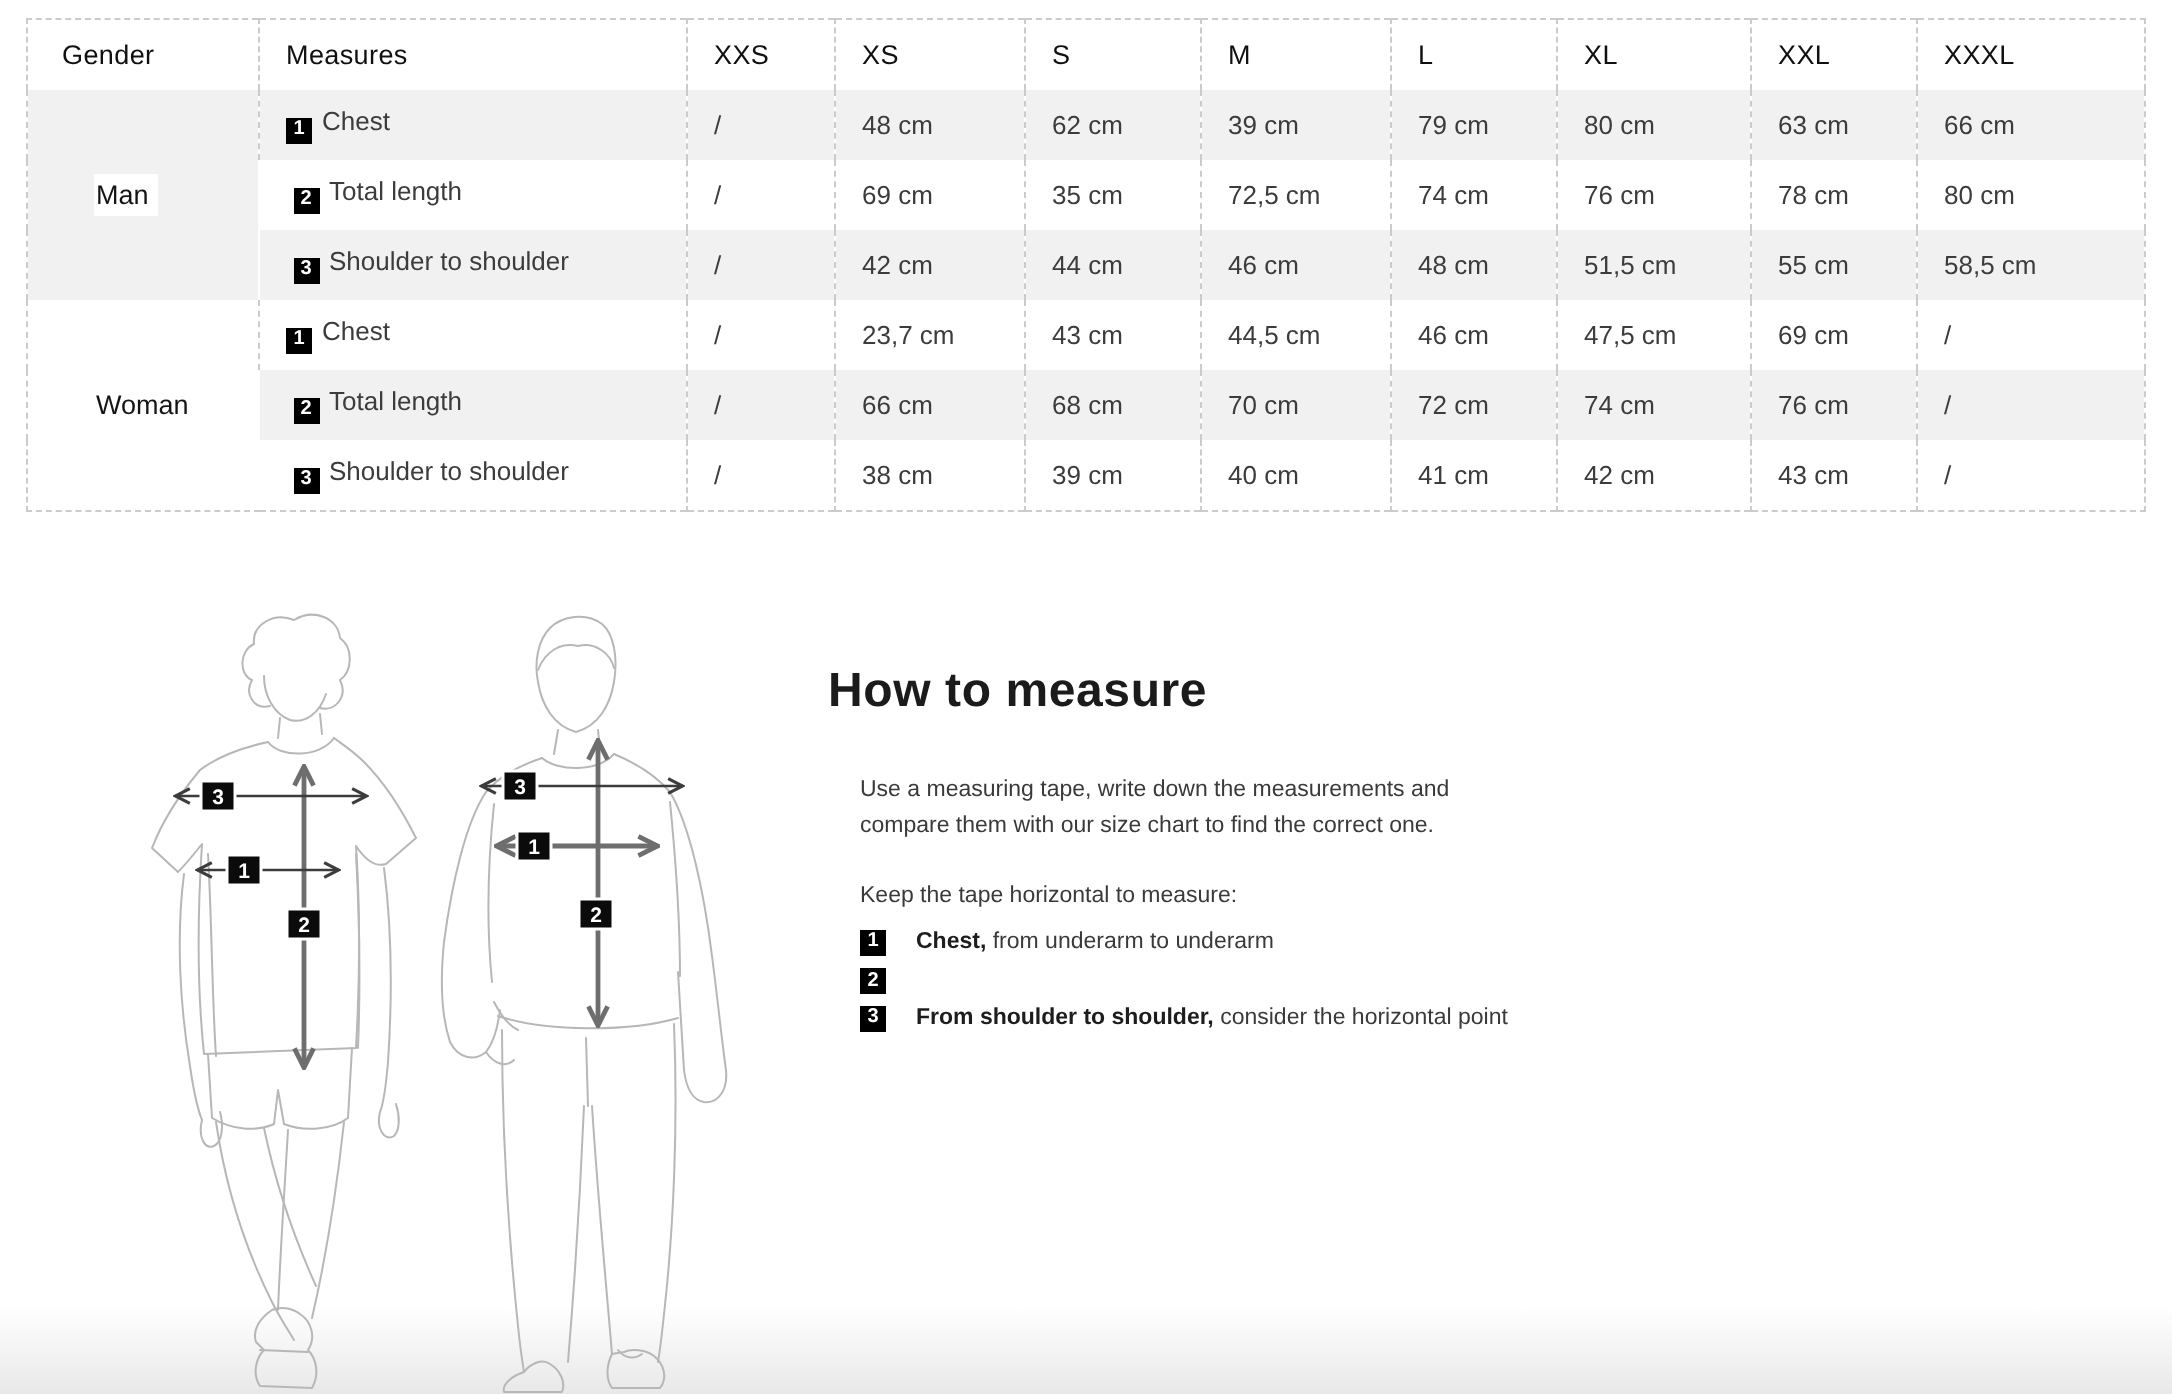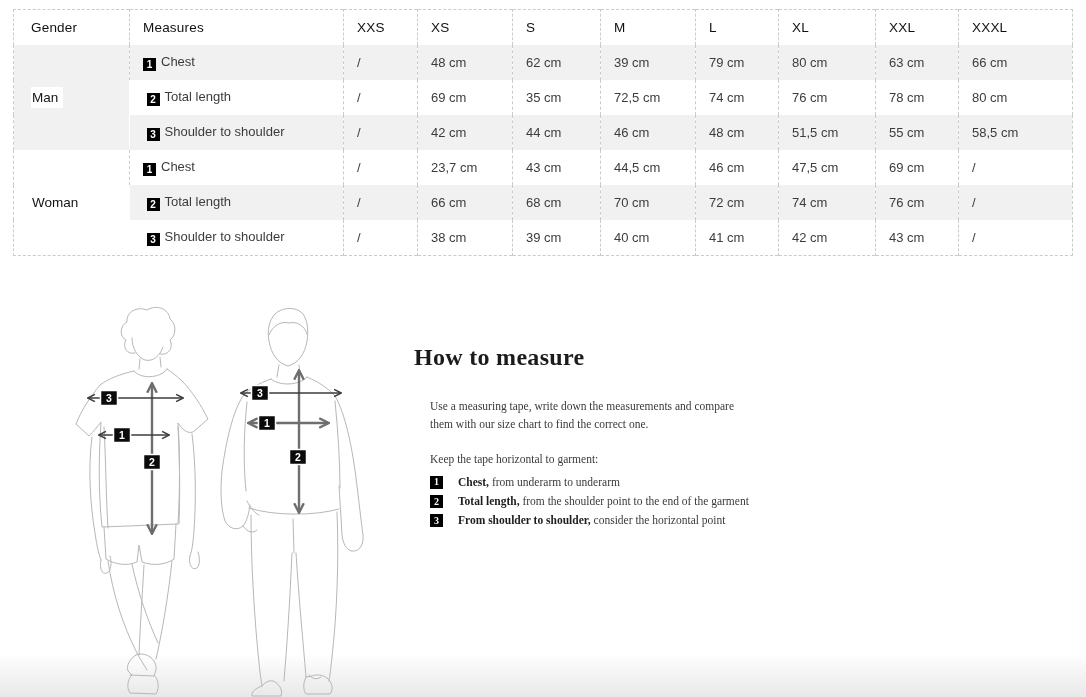--- a/index.html
+++ b/index.html
@@ -17,39 +17,39 @@
     height:35px;padding:0 6px 0 13px;text-align:left;vertical-align:middle;
     border-left:1px dashed #cbcbcb;font-weight:normal;white-space:nowrap;
     overflow:hidden;
   }
   .size-table th{font-size:13.5px;color:#101010;letter-spacing:.2px;background:#fff;}
   .size-table td{font-size:13px;color:#3c3c3c;}
   .size-table th:first-child,.size-table td:first-child{border-left:none;padding-left:17px;}
   tr.shade td{background:#f1f1f1;}
   td.gender-cell{background:#ffffff;font-size:13.5px;color:#141414;}
   td.gender-cell.shade-cell{background:#f1f1f1;}
-  .gender-label{background:#ffffff;padding:3px 5px 3px 1px;display:inline-block;}
+  .gender-label{background:#ffffff;padding:3px 5px 3px 1px;display:inline-block;margin-left:16px;}
   .mbadge{
     display:inline-flex;align-items:center;justify-content:center;
     width:13px;height:13px;background:#000;color:#fff;
     font-size:10px;font-weight:bold;line-height:1;flex:none;
     vertical-align:-2px;margin-right:5px;
   }
   .measure-cell{color:#2e2e2e;}
   
   .figure-svg{position:absolute;z-index:1;}
   #figure-left{left:68px;top:303px;}
   #figure-right{left:213px;top:305px;}
   .outline{fill:none;stroke:#b7b7b7;stroke-width:1;stroke-linecap:round;stroke-linejoin:round;}
   .arrow-thin{fill:none;stroke:#3c3c3c;stroke-width:1.3;}
   .arrow-thick{fill:none;stroke:#6e6e6e;stroke-width:2.4;}
   .fig-badge-rect{fill:#0b0b0b;stroke:#ffffff;stroke-width:1.5;}
   .fig-badge-num{fill:#ffffff;font-family:"Liberation Sans","DejaVu Sans",sans-serif;font-size:10.5px;font-weight:bold;text-anchor:middle;}
   
-  .howto{position:absolute;left:414px;top:344px;width:480px;z-index:2;font-family:Liberation Serif, serif;}
+  .howto{position:absolute;left:414px;top:332px;width:480px;z-index:2;}
   .howto h2{margin:0;font-size:24px;font-weight:bold;color:#1b1b1b;letter-spacing:.3px;}
   .howto-body{margin-left:16px;margin-top:27px;font-size:11.5px;color:#3a3a3a;}
   .howto-intro{margin:0;max-width:320px;line-height:1.55;}
   .howto-instruction{margin:17px 0 0 0;line-height:1.4;}
   .steps{margin-top:9px;}
   .step{display:flex;align-items:flex-start;margin-bottom:5.5px;}
   .step .mbadge{margin-right:15px;margin-top:0;}
   .step-text{margin:0;line-height:1.2;}
   .step-text b{color:#1d1d1d;}
   .howto-footnote{margin:16px 0 0 0;line-height:1.4;color:#333;}
@@ -248,29 +248,28 @@
     <g>
       <rect class="fig-badge-rect" x="76.5" y="144.5" width="17" height="15"></rect>
       <text class="fig-badge-num" x="85" y="156">2</text>
     </g>
   </svg>
 
   <section class="howto">
     <h2>How to measure</h2>
     <div class="howto-body">
       <p class="howto-intro">Use a measuring tape, write down the measurements and compare them with our size chart to find the correct one.</p>
-      <p class="howto-instruction">Keep the tape horizontal to garment:</p>
+      <p class="howto-instruction">Keep the tape horizontal to measure:</p>
       <div class="steps">
         <div class="step">
           <span class="mbadge">1</span>
           <p class="step-text"><b>Chest,</b> <span>from underarm to underarm</span></p>
         </div>
         <div class="step">
           <span class="mbadge">2</span>
-          <p class="step-text"><b>Total length,</b> <span>from the shoulder point to the end of the garment</span></p>
         </div>
         <div class="step">
           <span class="mbadge">3</span>
           <p class="step-text"><b>From shoulder to shoulder,</b> <span>consider the horizontal point</span></p>
         </div>
       </div>
     </div>
   </section>
 
   <div class="bottom-fade"></div>

